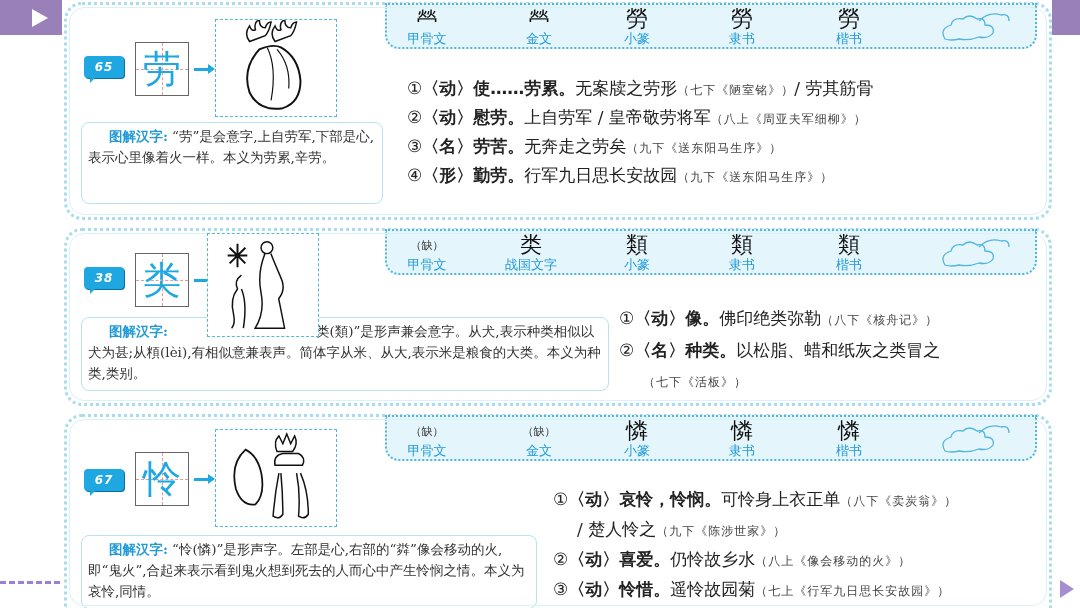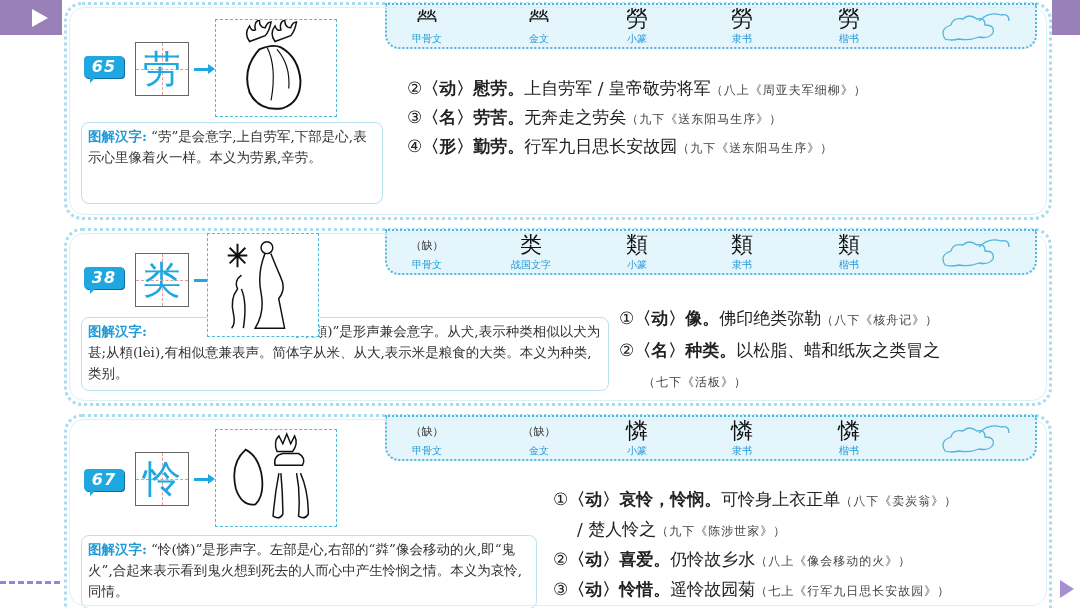--- a/index.html
+++ b/index.html
@@ -8,42 +8,42 @@
 
   .corner-tl { position: absolute; left: 0; top: 0; width: 62px; height: 35px; background: #9a80b8; }
   .corner-tl .play { position: absolute; left: 32px; top: 9px; width: 0; height: 0; border-left: 16px solid #fff; border-top: 9px solid transparent; border-bottom: 9px solid transparent; }
   .corner-tr { position: absolute; right: 0; top: 0; width: 28px; height: 35px; background: #9a80b8; }
   .arrow-br { position: absolute; right: 6px; top: 580px; width: 0; height: 0; border-left: 14px solid #a58fd0; border-top: 9px solid transparent; border-bottom: 9px solid transparent; }
   .dash-bl { position: absolute; left: 0; top: 581px; width: 60px; height: 0; border-top: 3px dashed #9a80d8; }
 
   .entry { position: absolute; left: 64px; width: 988px; border: 3px dotted #a8dcee; border-radius: 18px; background: #fff; }
   .entry::after { content: ""; position: absolute; inset: 2px; border: 1px solid #d9f1f8; border-radius: 15px; pointer-events: none; }
 
-  .badge { position: absolute; width: 40px; height: 22px; background: #1ea7e0; border-radius: 4px; color: #fff; font-family: "DejaVu Sans", sans-serif; font-weight: bold; font-style: italic; font-size: 16px; line-height: 22px; text-align: center; letter-spacing: 1px; box-shadow: 1px 1px 0 #0b6fa0; }
+  .badge { position: absolute; width: 40px; height: 22px; background: #1ea7e0; border-radius: 4px; color: #fff; font-family: "DejaVu Sans", sans-serif; font-weight: bold; font-style: italic; font-size: 12px; line-height: 22px; text-align: center; letter-spacing: 1px; box-shadow: 1px 1px 0 #0b6fa0; }
   .badge::after { content: ""; position: absolute; left: 6px; bottom: -5px; width: 6px; height: 6px; background: #1ea7e0; clip-path: polygon(0 0, 100% 0, 0 100%); }
 
   .charbox { position: absolute; width: 54px; height: 54px; border: 1px solid #666; background: #fff; }
   .charbox .h { position: absolute; left: 0; right: 0; top: 50%; border-top: 1px dashed #e19a9a; }
   .charbox .v { position: absolute; top: 0; bottom: 0; left: 50%; border-left: 1px dashed #e19a9a; }
   .charbox .ch { position: absolute; inset: 0; text-align: center; line-height: 52px; font-size: 38px; color: #1ea7e0; font-family: "DejaVu Sans", sans-serif; }
 
   .arrow { position: absolute; width: 16px; height: 3px; background: #1ea7e0; }
   .arrow::after { content: ""; position: absolute; right: -5px; top: -4px; border-left: 7px solid #1ea7e0; border-top: 5px solid transparent; border-bottom: 5px solid transparent; }
 
   .pic { position: absolute; width: 122px; height: 98px; border: 1px dashed #4cb9dd; background: #fff; }
   .pic svg { width: 100%; height: 100%; }
 
   .explain { position: absolute; border: 1px solid #b9e1ee; border-radius: 8px; background: #fff; padding: 3px 6px; font-size: 13.5px; line-height: 21px; color: #333; font-family: "DejaVu Serif", serif; }
-  .explain .lbl { color: #1f9ad6; font-weight: bold; margin-right: 4px; }
+  .explain .lbl { color: #1f9ad6; font-weight: bold; margin-right: 4px; margin-left: 21px; }
 
   .scripts { position: absolute; left: 318px; width: 652px; height: 46px; background: #e4f5fc; border: 2px dotted #52b6dc; border-radius: 0 0 14px 14px; }
   .script { position: absolute; top: 0; width: 60px; text-align: center; }
   .script .glyph { display: block; height: 28px; line-height: 28px; font-size: 22px; color: #111; font-family: "DejaVu Serif", serif; }
   .script .glyph.missing { font-size: 11px; color: #333; line-height: 30px; }
-  .script .name { display: block; font-size: 10px; color: #1f9ad6; line-height: 12px; font-family: "DejaVu Sans", sans-serif; }
+  .script .name { display: block; font-size: 13px; color: #1f9ad6; line-height: 12px; font-family: "DejaVu Sans", sans-serif; }
   .cloud { position: absolute; right: 22px; top: 6px; width: 74px; height: 34px; }
 
   .defs { position: absolute; font-size: 17px; line-height: 27px; color: #222; font-family: "DejaVu Serif", serif; }
   .defs .row { white-space: nowrap; }
   .defs .pos { font-weight: bold; font-family: "DejaVu Sans", sans-serif; }
   .defs .meaning { font-weight: bold; font-family: "DejaVu Sans", sans-serif; }
   .defs .src { font-size: 12px; color: #444; letter-spacing: 1px; }
   .defs .cont { padding-left: 24px; }
 </style>
 </head>
@@ -97,20 +97,21 @@
     <div class="script" style="left:432px;">
         <span class="glyph">勞</span>
         <span class="name">楷书</span>
       </div>
     <svg class="cloud" viewBox="0 0 74 34">
         <path d="M6 28 q-6 -10 6 -14 q2 -8 12 -6 q6 -6 14 0 q8 -2 8 6 q10 0 8 8 q-4 6 -14 4 q-10 4 -20 2 q-8 2 -14 0 z M40 10 q10 -10 22 -6 q8 -2 8 6" fill="none" stroke="#52b6dc" stroke-width="1.3"></path>
       </svg>
   </div>
 
   <div class="defs" style="left:340px; top:70px; width:640px;">
+    <div class="row"><span>①</span><span class="pos">〈动〉</span><span class="meaning">使……劳累。</span><span>无案牍之劳形</span><span class="src">（七下《陋室铭》）</span><span>/ 劳其筋骨</span></div>
     <div class="row"><span>②</span><span class="pos">〈动〉</span><span class="meaning">慰劳。</span><span>上自劳军 / 皇帝敬劳将军</span><span class="src">（八上《周亚夫军细柳》）</span></div>
     <div class="row"><span>③</span><span class="pos">〈名〉</span><span class="meaning">劳苦。</span><span>无奔走之劳矣</span><span class="src">（九下《送东阳马生序》）</span></div>
     <div class="row"><span>④</span><span class="pos">〈形〉</span><span class="meaning">勤劳。</span><span>行军九日思长安故园</span><span class="src">（九下《送东阳马生序》）</span></div>
   </div>
 </section>
 
 <section class="entry" style="top:228px; height:178px;">
   <div class="badge" style="left:17px; top:36px;">38</div>
   <div class="charbox" style="left:68px; top:22px;">
     <div class="h"></div>

